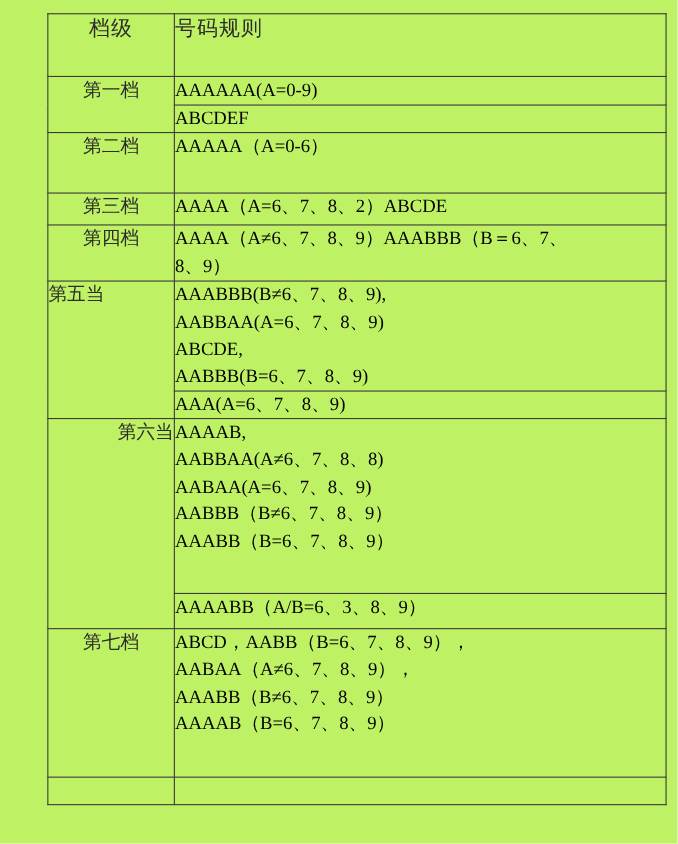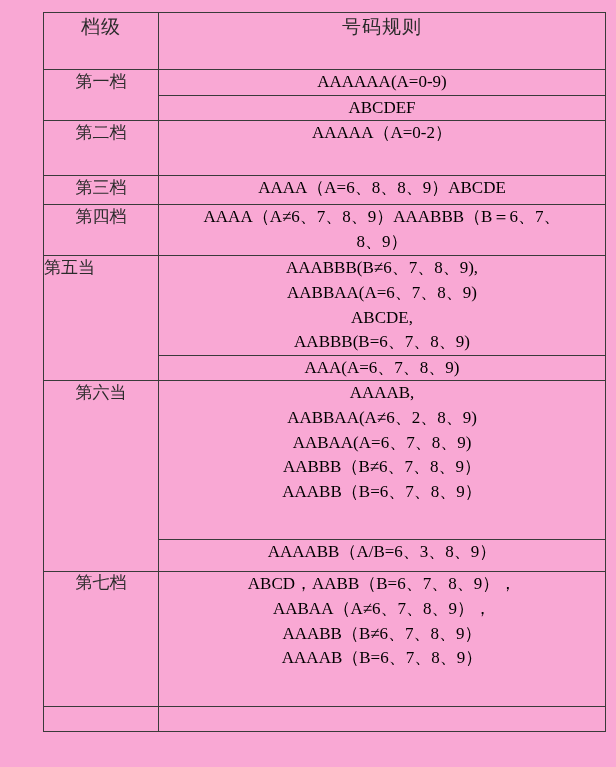--- a/index.html
+++ b/index.html
@@ -11,21 +11,21 @@
     width: 616px;
     height: 767px;
     overflow: hidden;
     font-family: "Liberation Serif", "DejaVu Serif", serif;
     color: #000000;
   }
   .page {
     position: relative;
     width: 616px;
     height: 767px;
-    background: #f9a8d4;
+    background: #bef264;
   }
   table.rule-table {
     position: absolute;
     left: 43px;
     top: 12px;
     width: 562px;
     border-collapse: collapse;
     table-layout: fixed;
   }
   table.rule-table td {
@@ -45,21 +45,21 @@
     color: #2b2b2b;
   }
   td.lab.flush {
     text-align: left;
     padding-left: 0px;
     font-family: Liberation Serif, serif;
   }
   
   td.rule {
     width: 446px;
-    text-align: center;
+    text-align: left;
     padding-top: 4px;
     padding-bottom: 3px;
   }
   .line {
     display: block;
     white-space: nowrap;
   }
   .pad-bottom-lg { height: 38px; }
   .pad-bottom-xl { height: 58px; }
   .hdr {
@@ -95,29 +95,29 @@
       </tr>
       <tr>
         <td class="rule">
           <span class="line">ABCDEF</span>
         </td>
       </tr>
 
       <tr>
         <td class="lab" style="height:54px;margin-top:28px;">第二档</td>
         <td class="rule">
-          <span class="line">AAAAA（A=0-2）</span>
+          <span class="line">AAAAA（A=0-6）</span>
           <span class="pad-bottom-lg"></span>
         </td>
       </tr>
 
       <tr>
         <td class="lab" style="height:28px;font-family:Liberation Serif, serif;">第三档</td>
         <td class="rule">
-          <span class="line">AAAA（A=6、8、8、9）ABCDE</span>
+          <span class="line">AAAA（A=6、7、8、2）ABCDE</span>
         </td>
       </tr>
 
       <tr>
         <td class="lab" style="height:50px;">第四档</td>
         <td class="rule">
           <span class="line">AAAA（A≠6、7、8、9）AAABBB（B＝6、7、</span>
           <span class="line">8、9）</span>
         </td>
       </tr>
@@ -131,38 +131,38 @@
           <span class="line">AABBB(B=6、7、8、9)</span>
         </td>
       </tr>
       <tr>
         <td class="rule">
           <span class="line">AAA(A=6、7、8、9)</span>
         </td>
       </tr>
 
       <tr>
-        <td class="lab" rowspan="2" style="height:190px;">第六当</td>
+        <td class="lab" rowspan="2" style="height:190px;text-align:right;">第六当</td>
         <td class="rule">
           <span class="line">AAAAB,</span>
-          <span class="line">AABBAA(A≠6、2、8、9)</span>
+          <span class="line">AABBAA(A≠6、7、8、8)</span>
           <span class="line">AABAA(A=6、7、8、9)</span>
           <span class="line">AABBB（B≠6、7、8、9）</span>
           <span class="line">AAABB（B=6、7、8、9）</span>
           <span class="pad-bottom-xl"></span>
         </td>
       </tr>
       <tr>
         <td class="rule">
           <span class="line">AAAABB（A/B=6、3、8、9）</span>
         </td>
       </tr>
 
       <tr>
-        <td class="lab" style="height:134px;font-family:Liberation Mono, monospace;">第七档</td>
+        <td class="lab" style="height:134px;">第七档</td>
         <td class="rule">
           <span class="line">ABCD，AABB（B=6、7、8、9），</span>
           <span class="line">AABAA（A≠6、7、8、9），</span>
           <span class="line">AAABB（B≠6、7、8、9）</span>
           <span class="line">AAAAB（B=6、7、8、9）</span>
           <span class="pad-bottom-lg"></span>
         </td>
       </tr>
 
       <tr class="clip-row">

